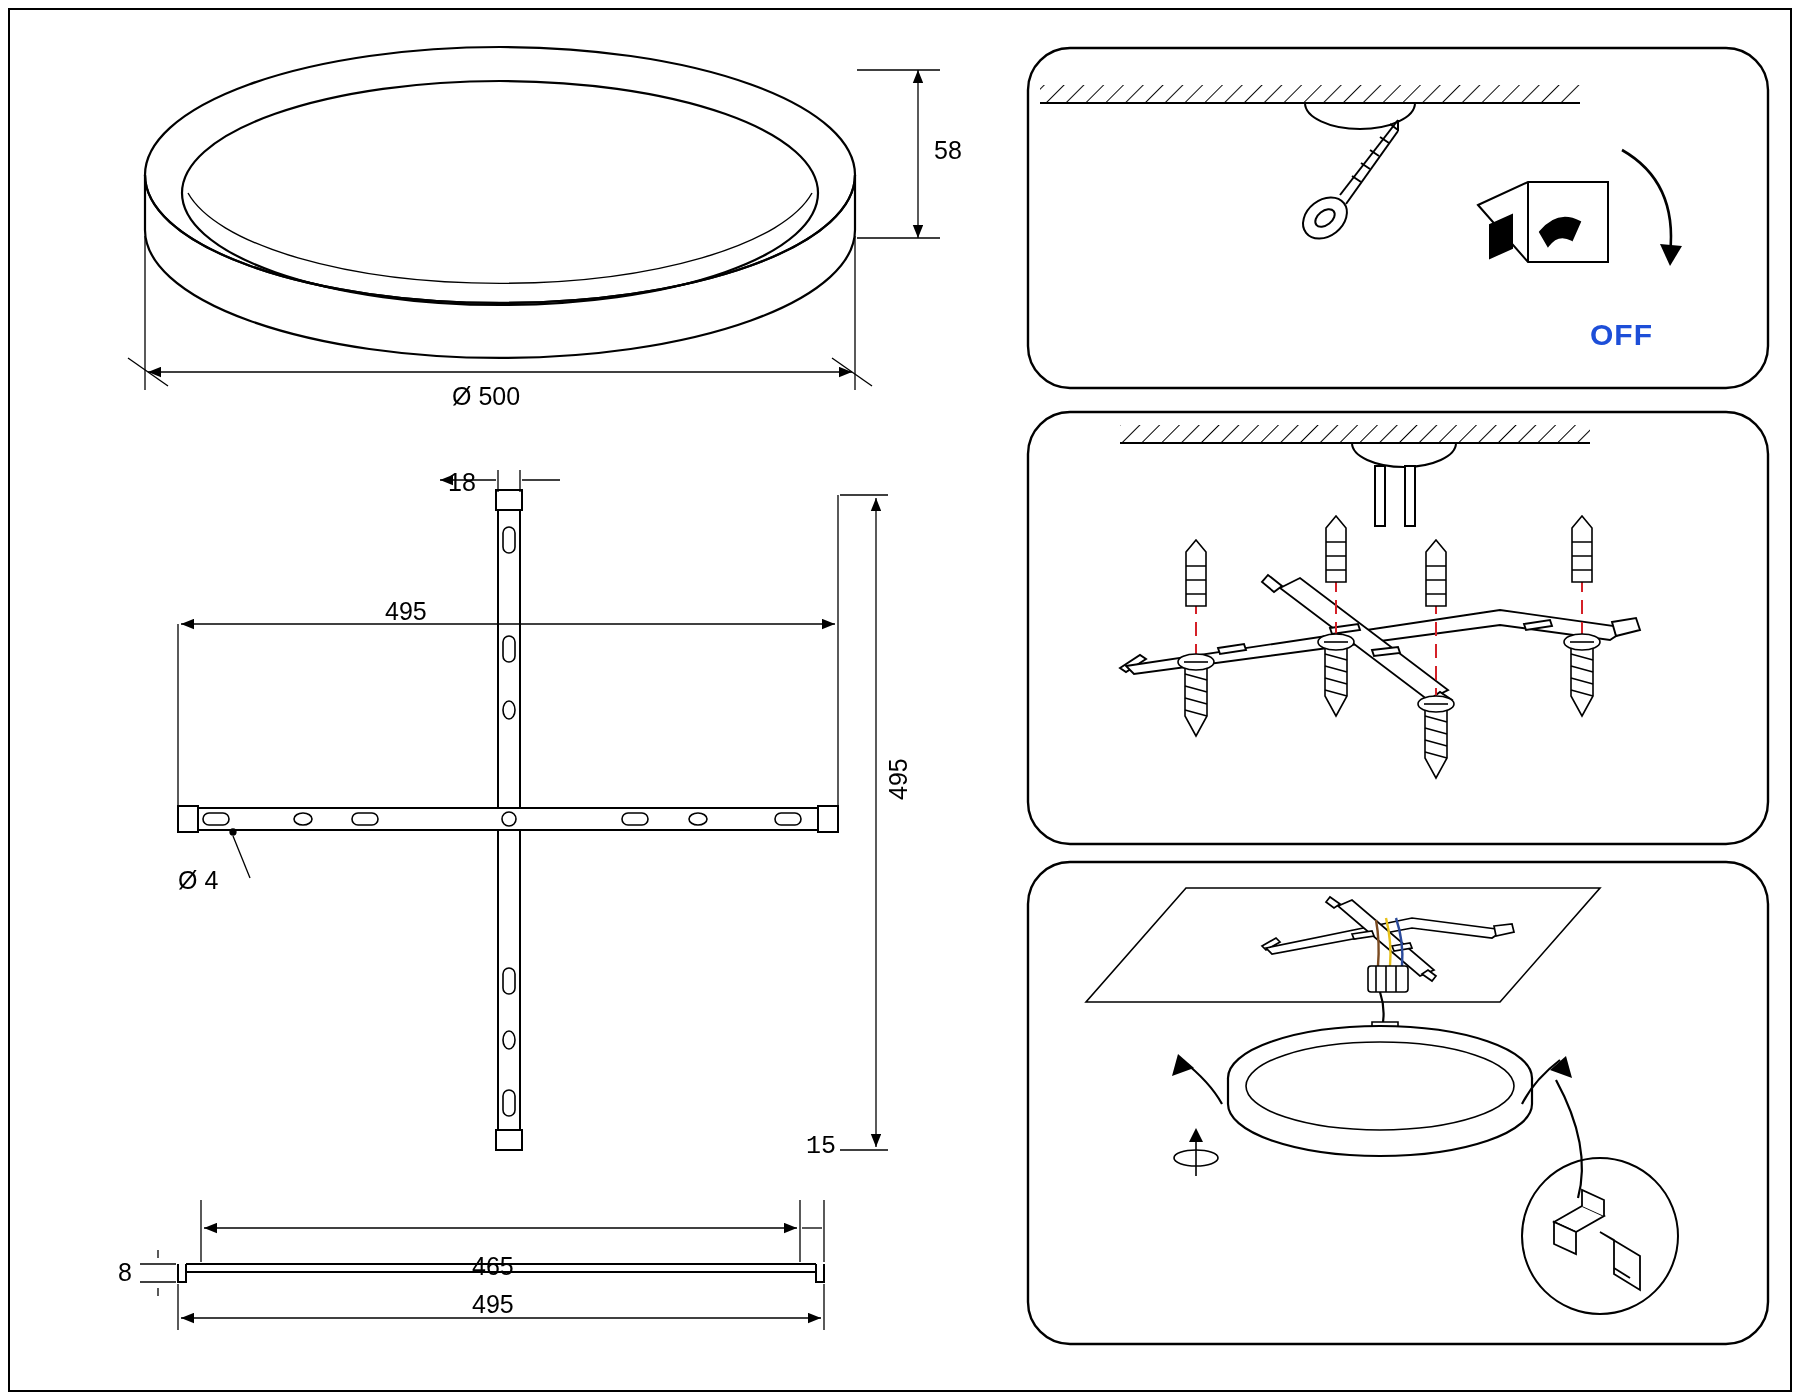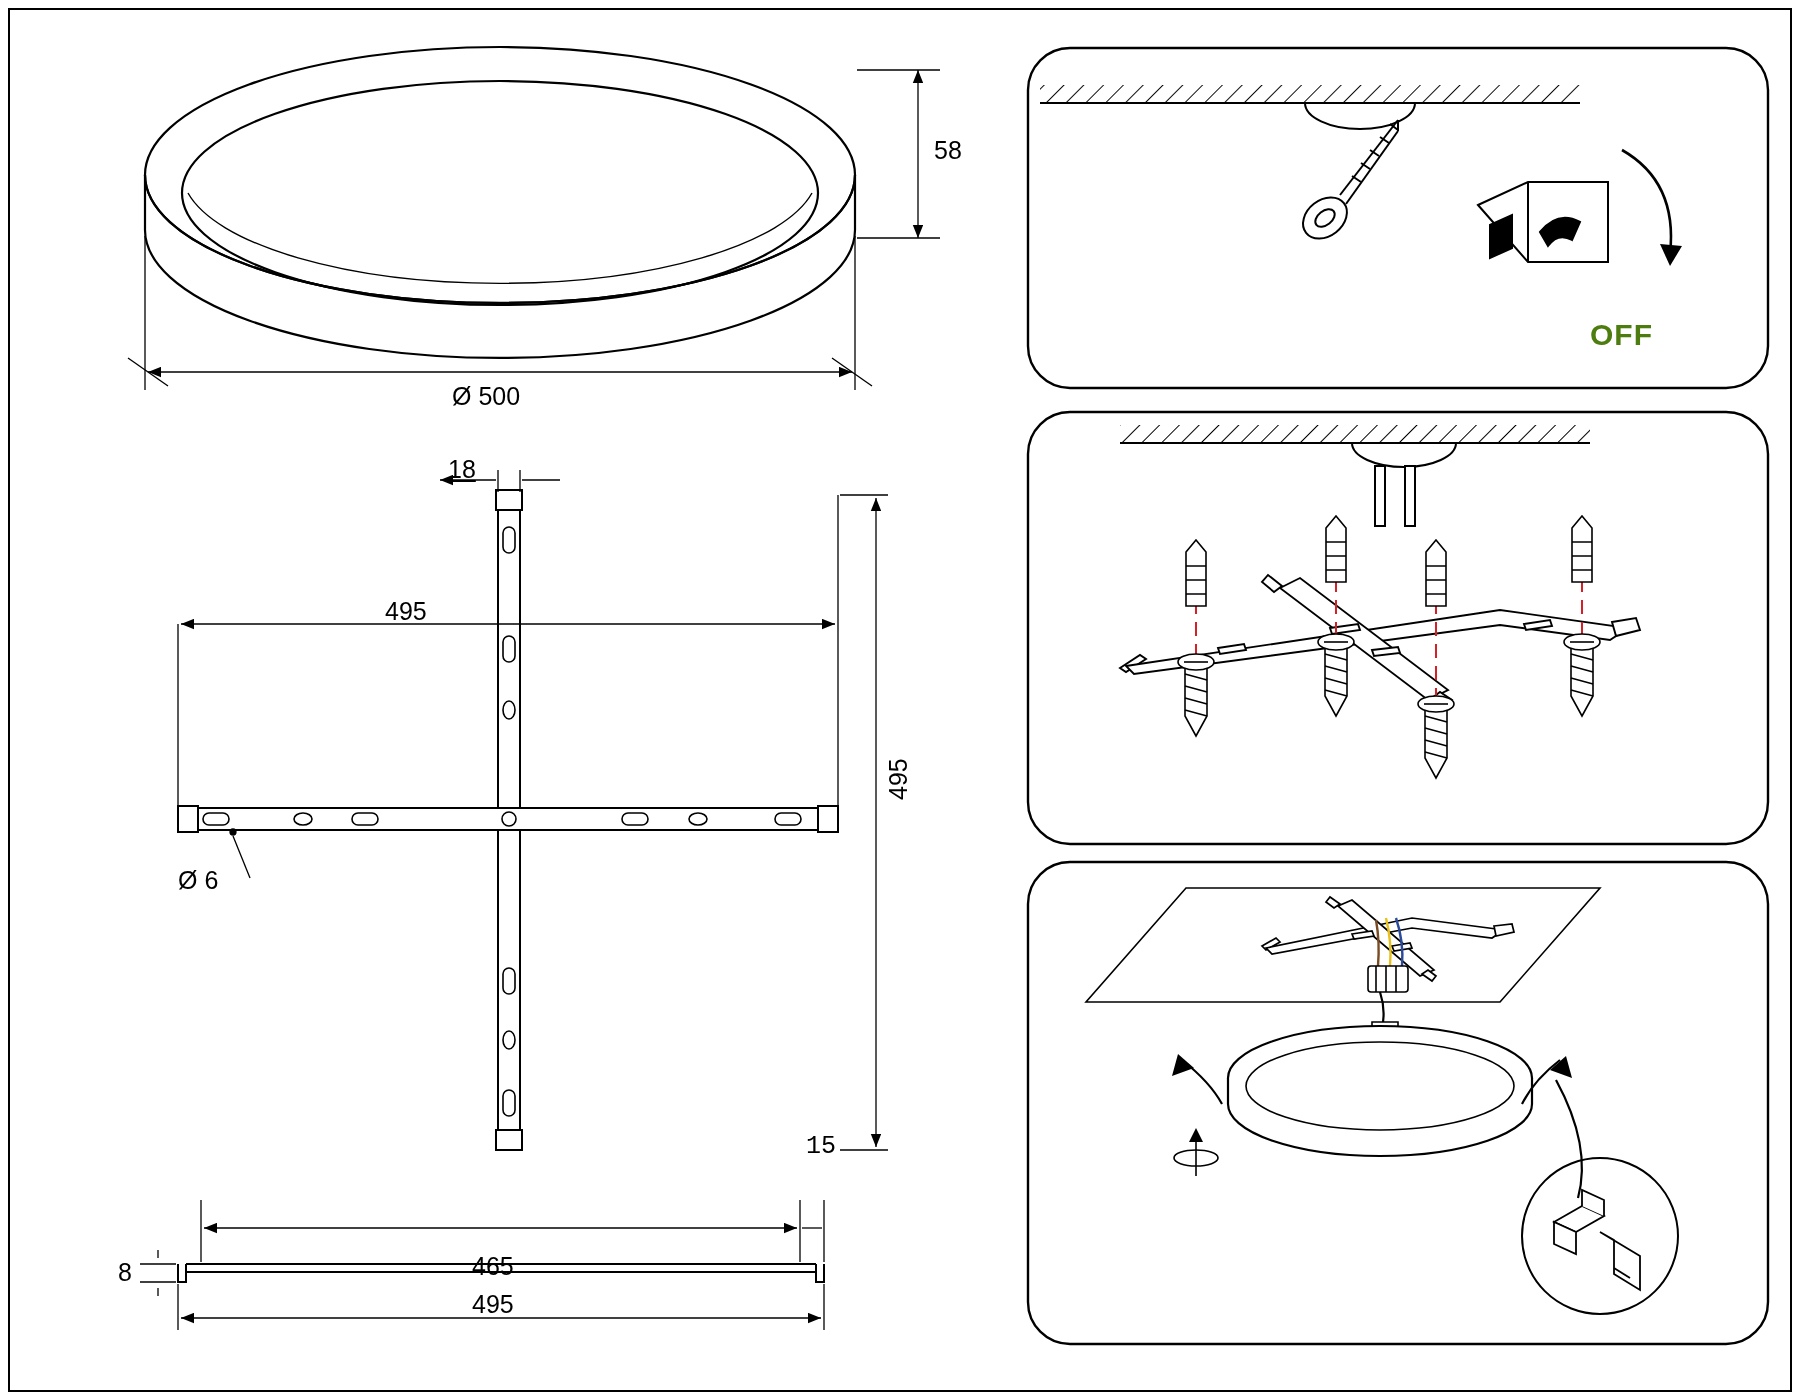--- a/index.html
+++ b/index.html
@@ -42,21 +42,21 @@
     font-size: 25px;
     color: #000;
     white-space: nowrap;
   }
   .offtext {
     position: absolute;
     font-family: "Liberation Sans", sans-serif;
     font-size: 30px;
     font-weight: bold;
     letter-spacing: 1px;
-    color: #4d7c0f;
+    color: #1d4ed8;
   }
 </style>
 </head>
 <body>
 
 <div id="sheet">
 
   <div class="frame"></div>
 
   <svg class="layer" viewBox="0 0 1800 1400">
@@ -351,24 +351,24 @@
           <path d="M1600,1232 l40,24 l0,34 l-26,-16 l0,-34 z"></path>
           <path d="M1614,1268 l16,10"></path>
         </g>
       </g>
     </g>
   </svg>
 
   <div class="dimtext" style="left:934px; top:136px;">58</div>
   <div class="dimtext" style="left:452px; top:382px;">Ø 500</div>
 
-  <div class="dimtext" style="left:448px; top:455px;text-decoration:underline;">18</div>
+  <div class="dimtext" style="left:448px; top:468px;">18</div>
   <div class="dimtext" style="left:385px; top:597px;">495</div>
   <div class="dimtext" style="left:884px; top:800px; transform:rotate(-90deg); transform-origin:left top;">495</div>
-  <div class="dimtext" style="left:178px; top:866px;">Ø 6</div>
+  <div class="dimtext" style="left:178px; top:866px;">Ø 4</div>
 
   <div class="dimtext" style="left:472px; top:1252px;">465</div>
   <div class="dimtext" style="left:806px; top:1132px;font-family:Liberation Mono, monospace;">15</div>
   <div class="dimtext" style="left:118px; top:1258px;">8</div>
   <div class="dimtext" style="left:472px; top:1290px;">495</div>
 
   <div class="offtext" style="left:1590px; top:318px;">OFF</div>
 
 </div>
 

